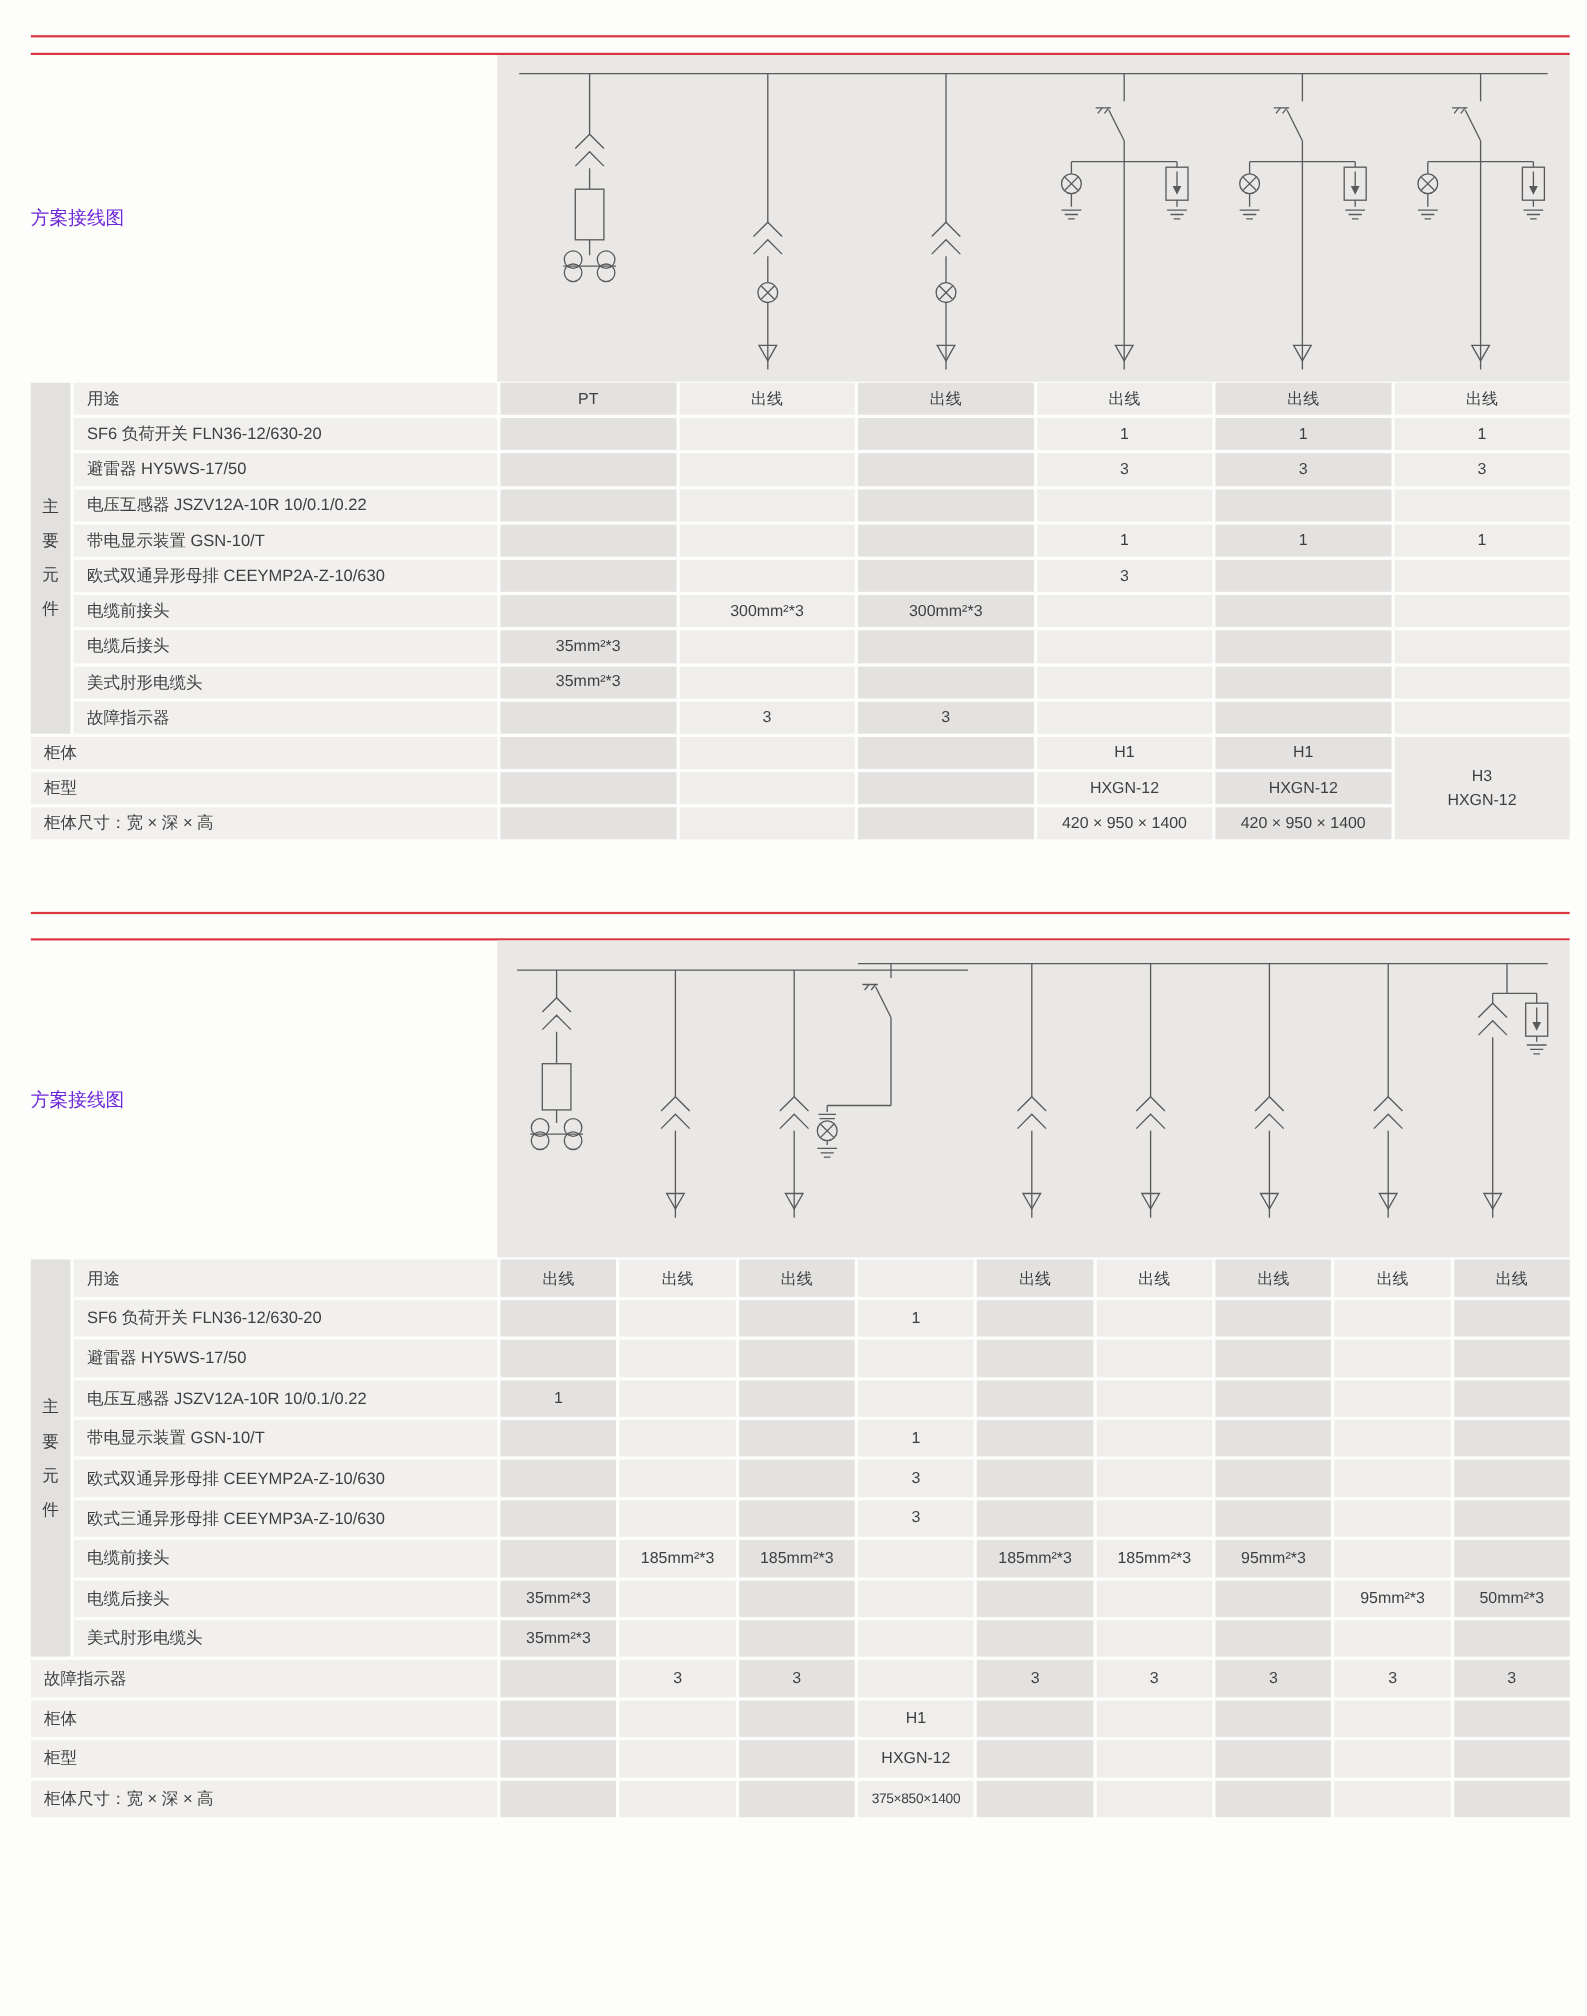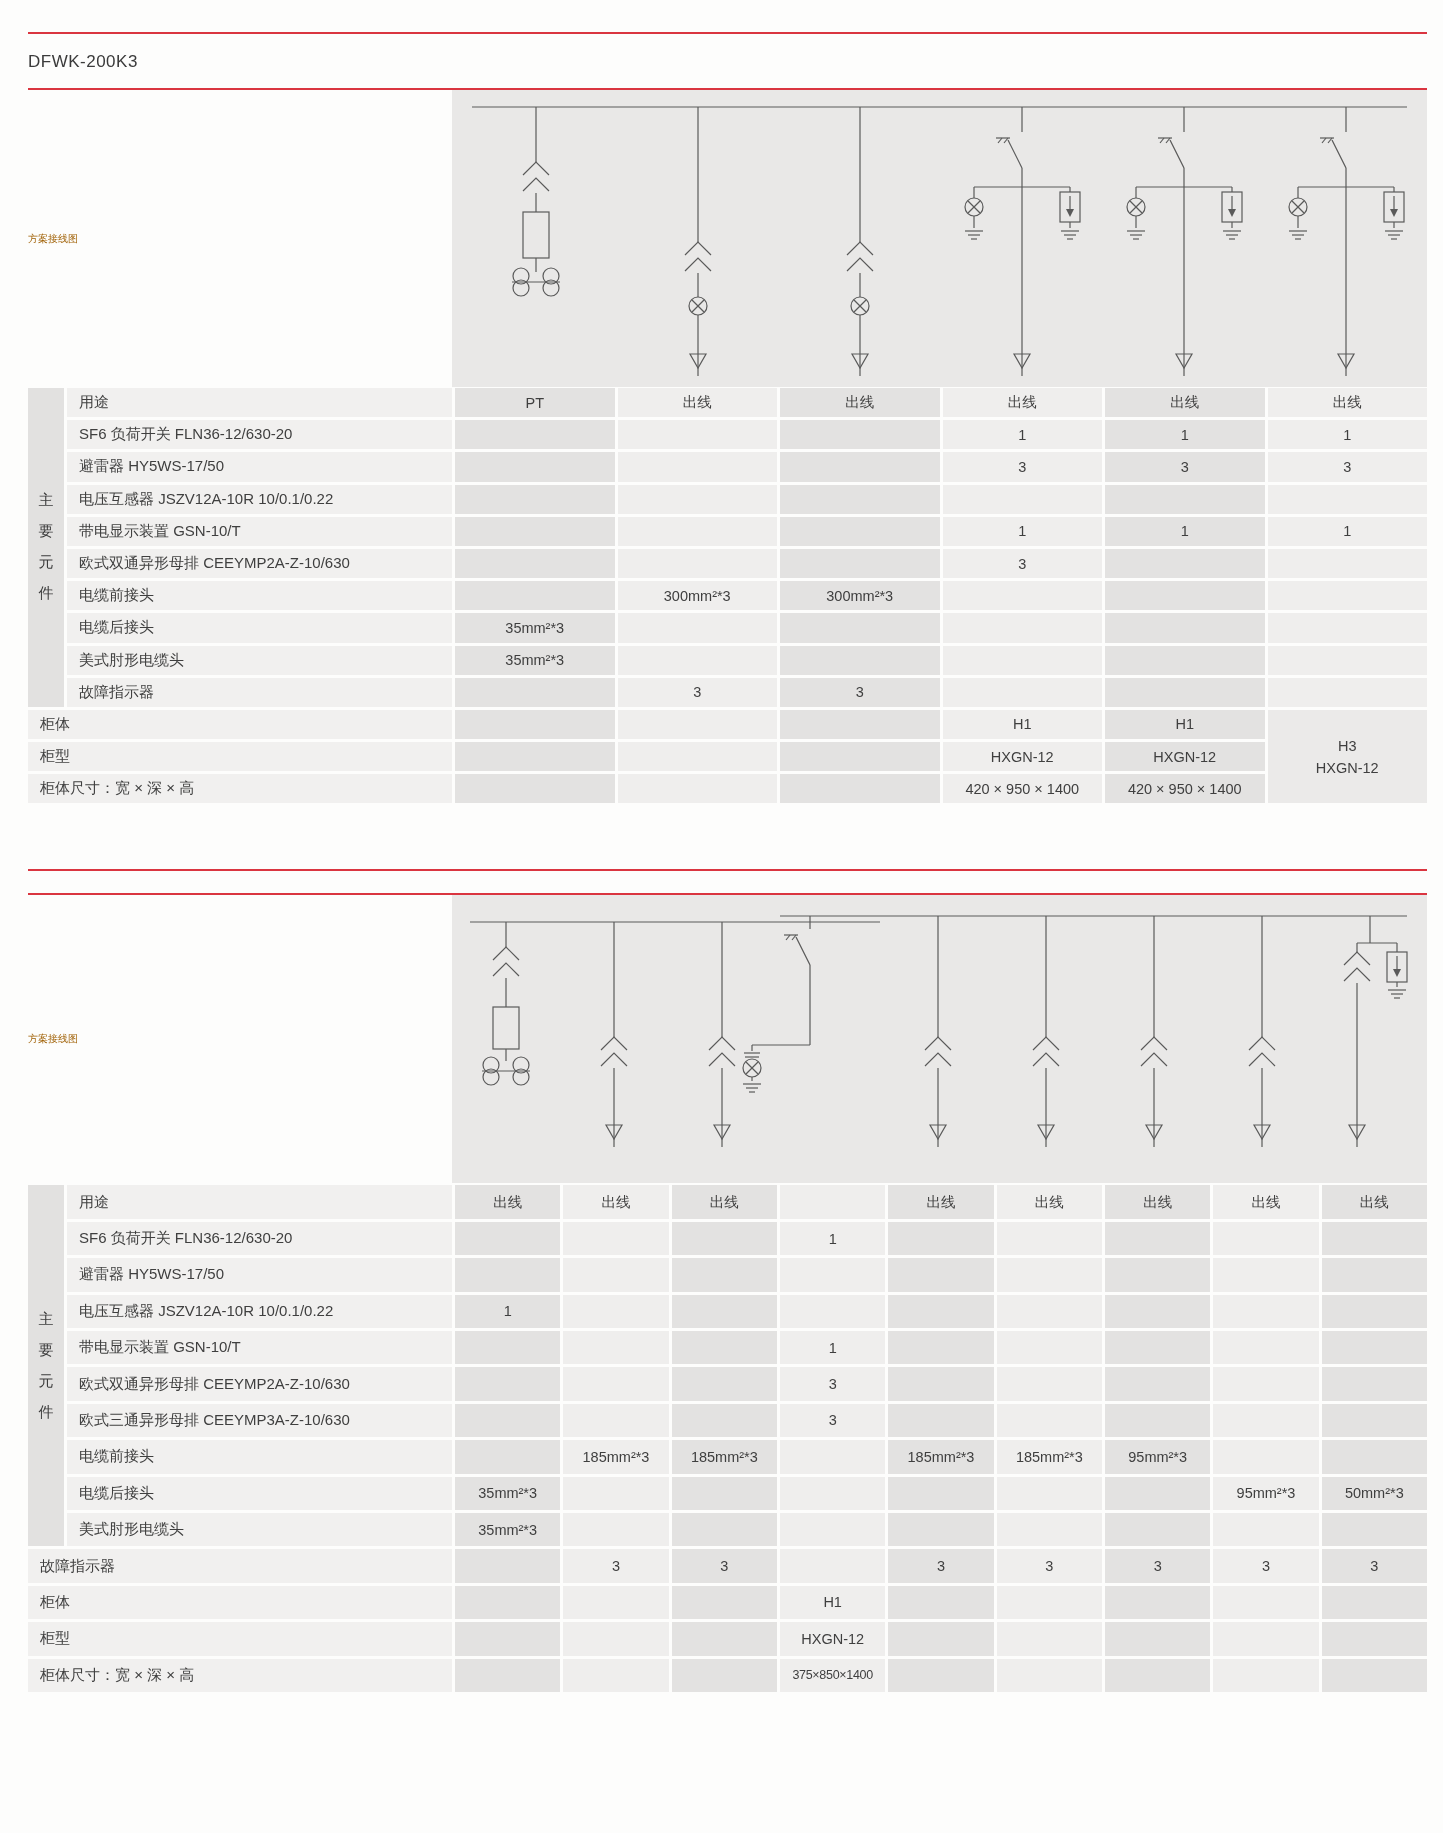--- a/index.html
+++ b/index.html
@@ -13,21 +13,21 @@
     margin:32px 0 0;font-size:21px;line-height:30px;font-weight:bold;
     color:#da3540;letter-spacing:1px;
   }
   .rule{height:2px;background:#da3540;}
   .rule1{margin-top:32px;}
   .model{margin-top:16px;font-size:17px;line-height:24px;color:#3b3b3b;letter-spacing:.5px;}
   .rule2{margin-top:14px;}
   .rule3{margin-top:66px;}
   .rule4{margin-top:22px;}
   .diagram-row{display:flex;}
-  .dlabel{width:424px;display:flex;align-items:center;font-size:10px;color:#a16207;}
+  .dlabel{width:424px;display:flex;align-items:center;font-size:17px;color:#6d28d9;}
   .dpanel{width:975px;background:#e9e8e7;}
   .dpanel svg{display:block;}
   svg line,svg polyline,svg polygon,svg rect,svg circle{stroke:#5a5a5a;stroke-width:1.2;fill:none;}
   .tbl{display:grid;gap:3px;margin-top:1px;}
   #table1{grid-template-columns:36px 385px repeat(6,1fr);grid-auto-rows:29.2px;}
   #table2{grid-template-columns:36px 385px repeat(9,1fr);grid-auto-rows:33.4px;margin-top:2px;}
   .cell{display:flex;align-items:center;justify-content:center;font-size:14.5px;white-space:nowrap;}
   .lab{justify-content:flex-start;padding-left:12px;background:#f1f0ef;font-size:15px;}
   .c-dark{background:#e3e2e1;}
   .c-light{background:#efeeed;}
@@ -41,21 +41,20 @@
   }
   .dim-small{font-size:12.5px;letter-spacing:-0.3px;}
 </style>
 </head>
 <body>
 
 <div class="page">
 
   <div class="rule rule1"></div>
 
-  <div class="model">DFWK-200K3</div>
   <div class="rule rule2"></div>
 
   <div class="diagram-row">
     <div class="dlabel">方案接线图</div>
     <div class="dpanel">
       <svg id="svg1" width="975" height="297" viewBox="0 0 975 297">
           <g>
             <line x1="20" y1="17" x2="955" y2="17"></line>
           </g>
           <g>

